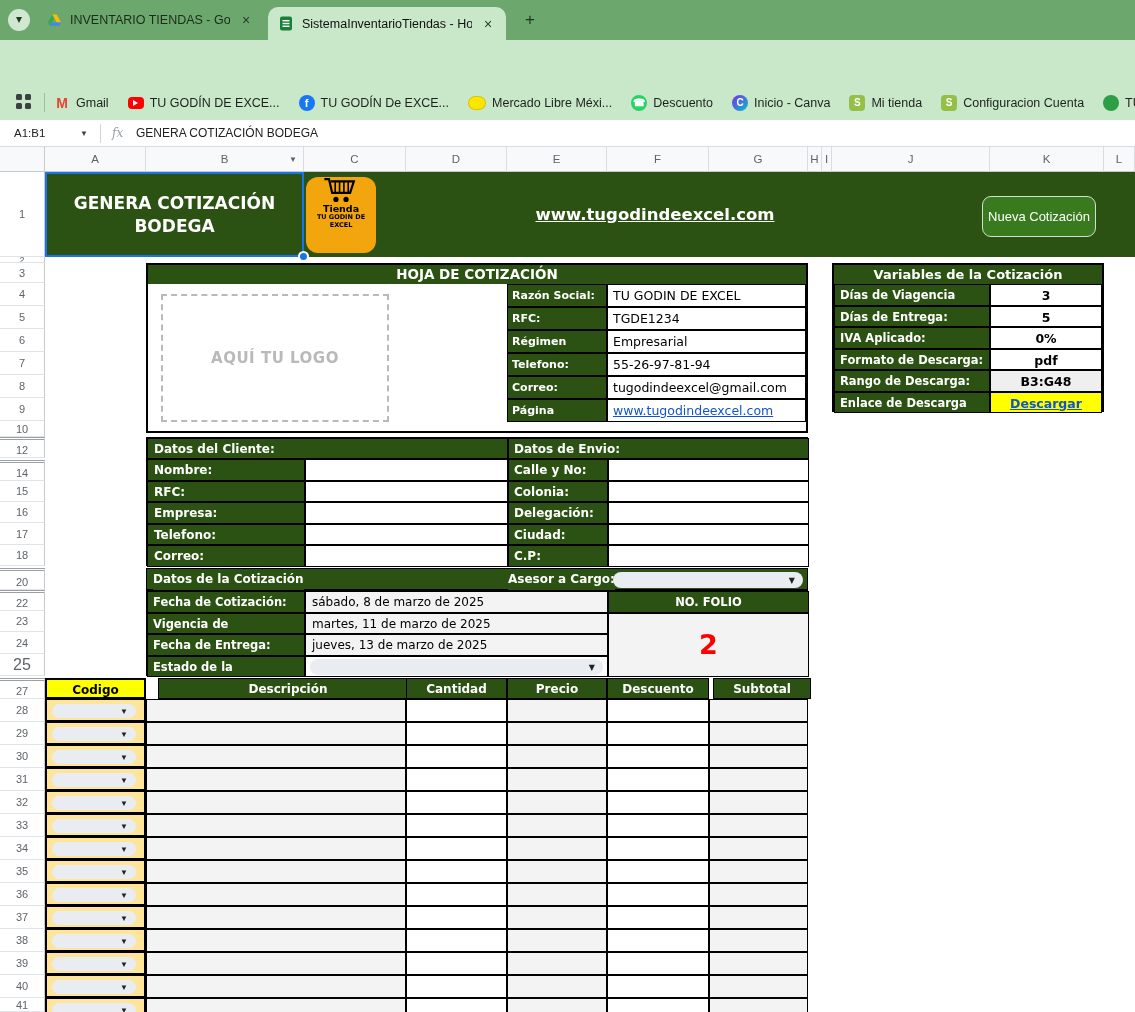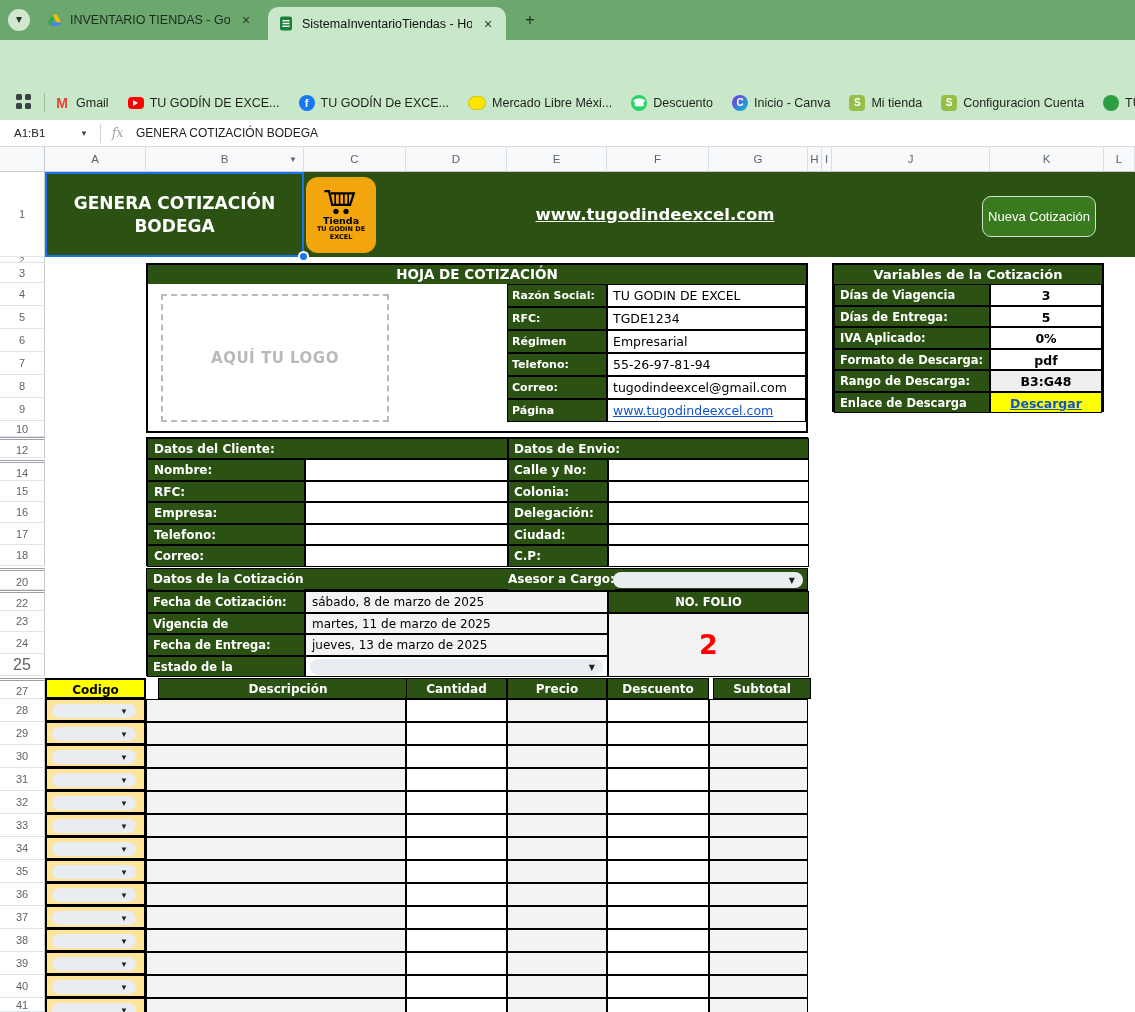--- a/index.html
+++ b/index.html
@@ -63,21 +63,21 @@
   .rowhead.hb{border-top:3px double #9aa0a6;}
 
   
   .sheetfont{font-family:"DejaVu Sans",sans-serif;}
   .banner{left:45px;top:172px;width:1090px;height:85px;background:#2b5212;}
   .banner-title{left:45px;top:172px;width:259px;height:85px;display:flex;align-items:center;justify-content:center;
     color:#fff;font-weight:bold;font-size:17px;text-align:center;line-height:1.3;font-family:"DejaVu Sans",sans-serif;}
   .selbox{left:45px;top:172px;width:259px;height:85px;border:2px solid #1a73e8;}
   .seldot{left:298px;top:251px;width:11px;height:11px;border-radius:50%;background:#1a73e8;border:2px solid #fff;}
   .badge{left:306px;top:177px;width:70px;height:76px;background:#f2a50c;border-radius:12px;
-    display:flex;flex-direction:column;align-items:center;justify-content:center;}
+    display:flex;flex-direction:column;align-items:center;}
   .badge .b1{font-size:9.5px;font-weight:bold;color:#000;font-family:"DejaVu Sans",sans-serif;}
   .badge .b2{font-size:6.5px;font-weight:bold;color:#000;text-align:center;width:60px;line-height:1.2;font-family:"DejaVu Sans",sans-serif;}
   .weblink{left:410px;top:172px;width:490px;height:85px;display:flex;align-items:center;justify-content:center;}
   .weblink span{color:#fff;font-weight:bold;font-size:16.5px;text-decoration:underline;font-family:"DejaVu Sans",sans-serif;}
   .newbtn{left:982px;top:196px;width:114px;height:41px;background:#3a7a1f;border:1.5px solid #cfe2cf;border-radius:9px;
     color:#fff;font-size:13px;display:flex;align-items:center;justify-content:center;text-align:center;line-height:1.35;}
 
   .greencell{background:#2b5212;color:#fff;font-weight:bold;font-family:"DejaVu Sans",sans-serif;}
 
   .hoja{left:146px;top:263px;width:662px;height:170px;border:2px solid #000;background:#fff;}

